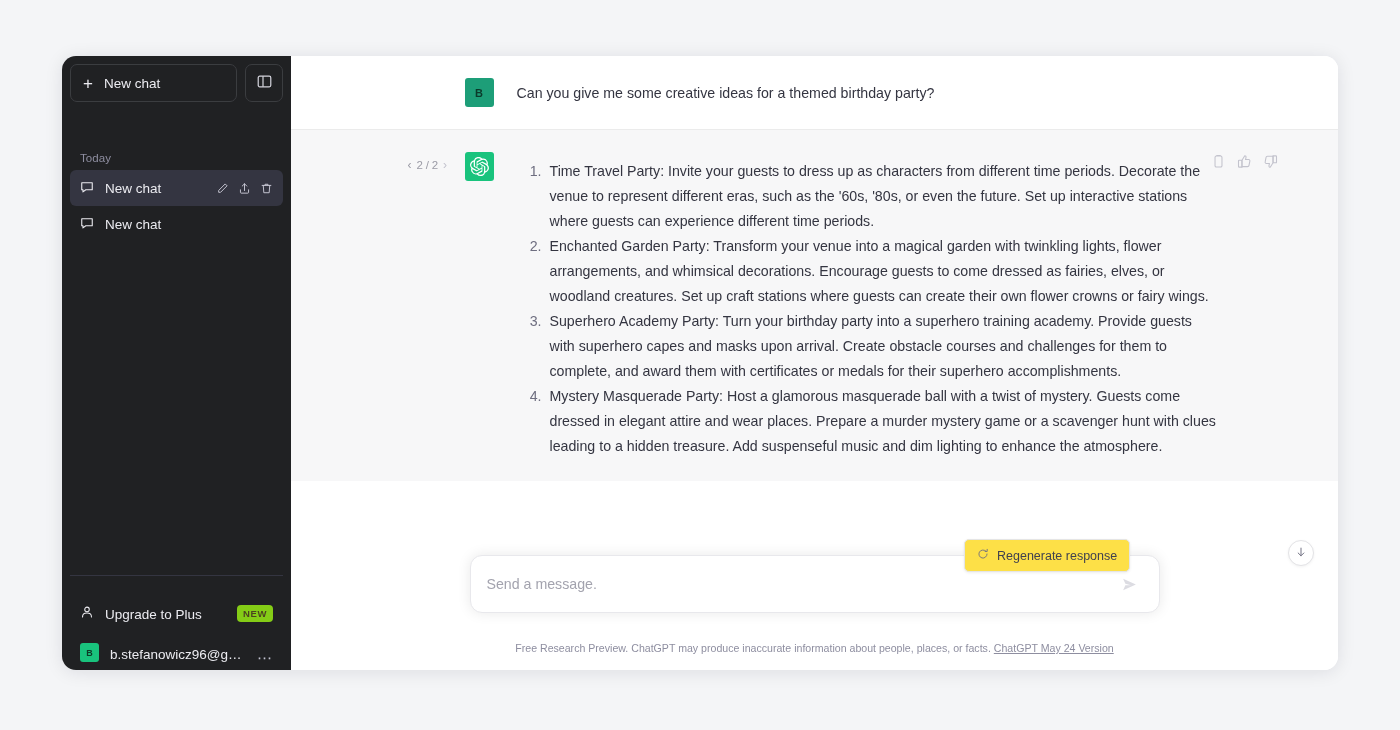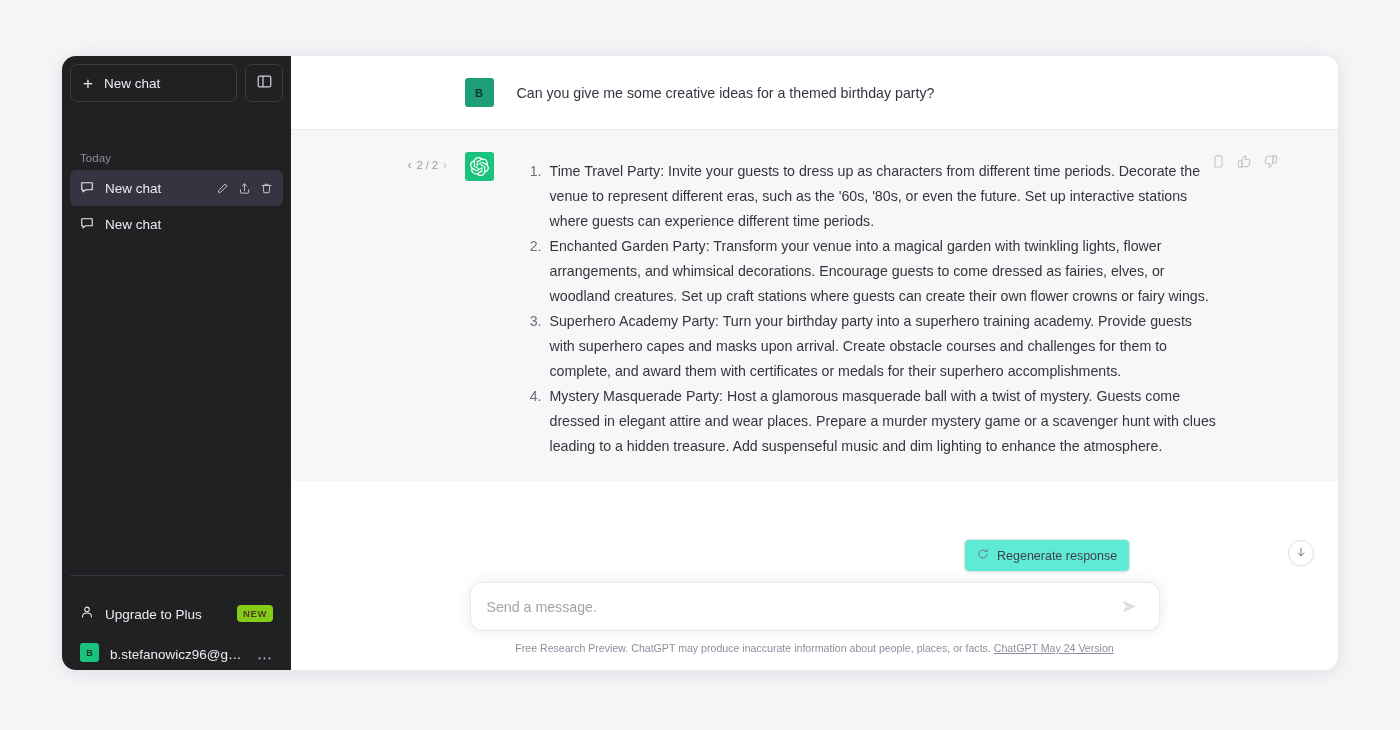--- a/index.html
+++ b/index.html
@@ -244,21 +244,21 @@
     display: flex;
     gap: 11px;
   }
   .msg-actions .act { cursor: pointer; display: flex; }
 
   
   .regen-btn {
     position: absolute;
     left: 673px;
     top: 483px;
-    background: #5eead4;
+    background: #fde047;
     border: 1px solid #e5e5e5;
     border-radius: 5px;
     padding: 8px 12px;
     display: flex;
     align-items: center;
     gap: 8px;
     font-size: 12.5px;
     color: #40414f;
     cursor: pointer;
     box-shadow: 0 1px 3px rgba(0,0,0,0.07);
@@ -291,21 +291,21 @@
     background: linear-gradient(180deg, rgba(255,255,255,0) 0%, #ffffff 22%, #ffffff 100%);
     z-index: 5;
   }
 
   .composer-wrap {
     width: 690px;
     margin: 0 auto;
   }
 
   .composer {
-    height: 49px;
+    height: 58px;
     background: #ffffff;
     border: 1px solid #e8e8ec;
     border-radius: 12px;
     box-shadow: 0 0 14px rgba(0,0,0,0.09);
     display: flex;
     align-items: center;
     padding: 0 16px;
   }
 
   .composer input {
@@ -326,21 +326,21 @@
     align-items: center;
     justify-content: center;
     cursor: pointer;
     flex-shrink: 0;
   }
 
   .footer-note {
     text-align: center;
     font-size: 10.6px;
     color: #8e8ea0;
-    margin-top: 11px;
+    margin-top: 29px;
   }
   .footer-note a { color: #8e8ea0; text-decoration: underline; }
 </style>
 </head>
 <body>
 
 <div class="app-window">
 
   <div class="sidebar">
 

